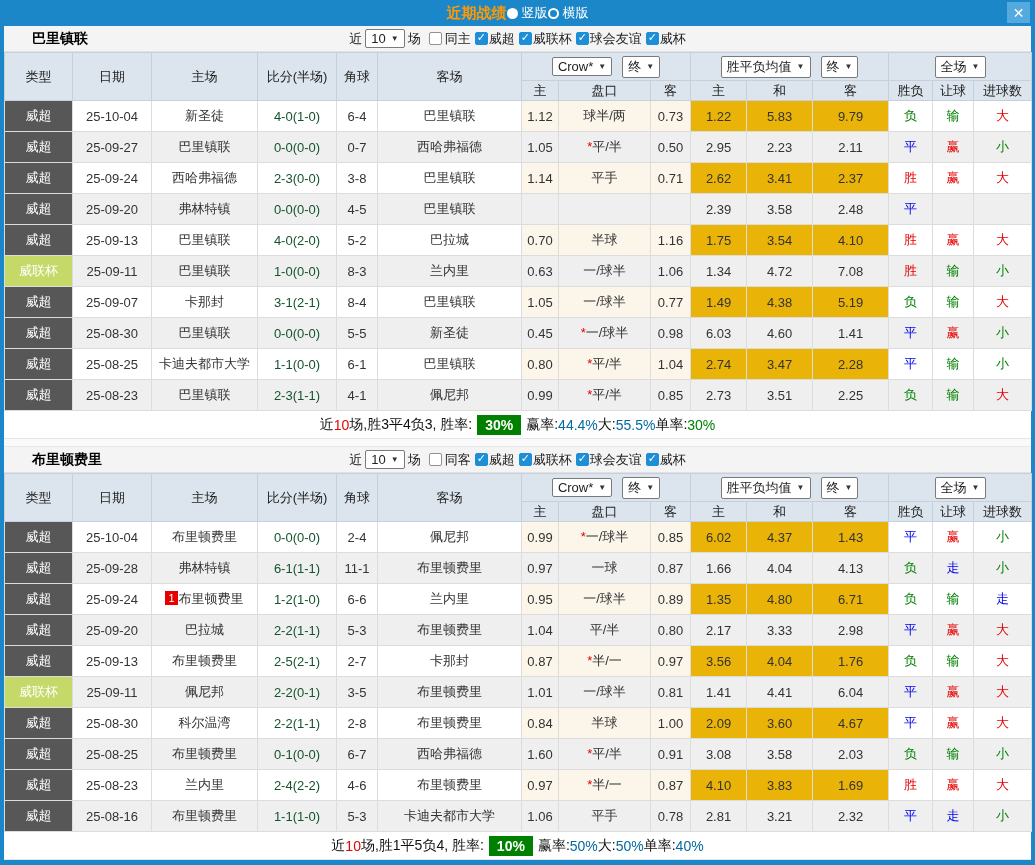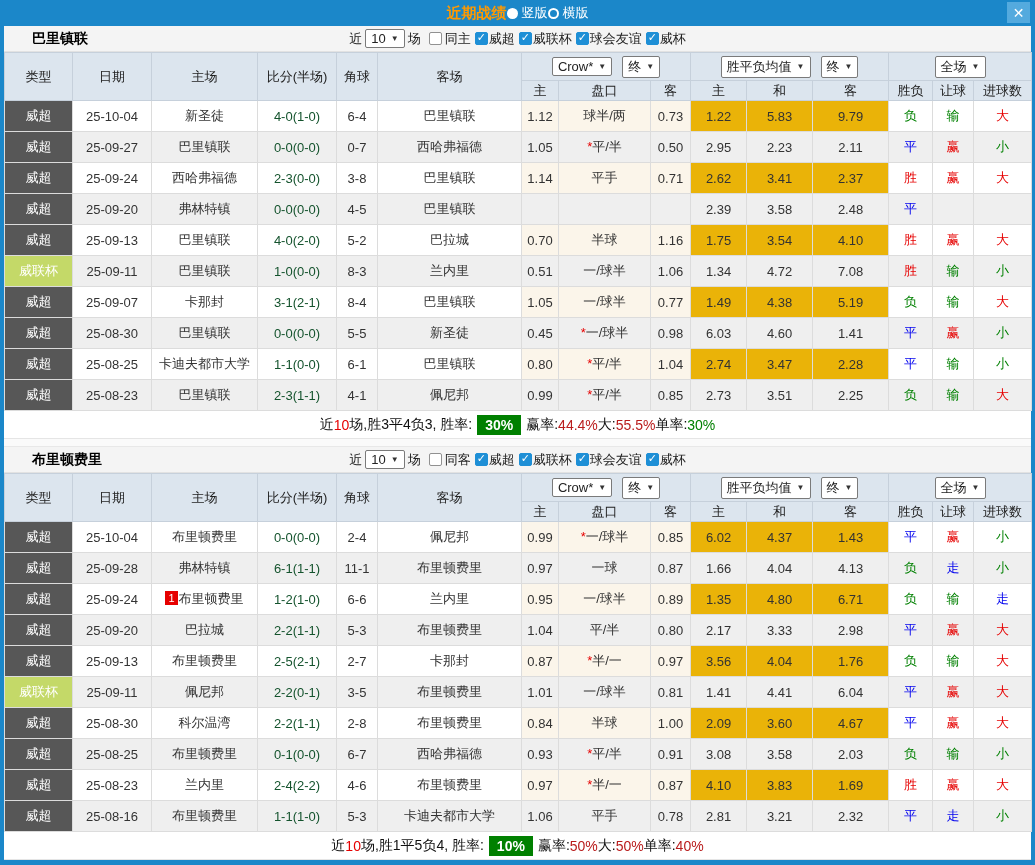--- a/index.html
+++ b/index.html
@@ -43,21 +43,21 @@
   .c-red{color:#e60000;}
   .c-blue{color:#0000ee;}
   .c-green{color:#008000;}
   .redcard{display:inline-block;background:#e60000;color:#fff;font-size:11px;line-height:14px;padding:0 3px;margin-right:1px;vertical-align:1px;}
   .sel-th{}
   .sel-wrap{display:flex;align-items:center;justify-content:center;gap:4px;}
   
   .summary{height:28px;display:flex;align-items:center;justify-content:center;font-size:14px;color:#111;background:#fff;border-bottom:1px solid #e5e5e5;box-sizing:border-box;}
   .summary .lbl{}
   .rate-badge{background:#008000;color:#fff;font-weight:bold;padding:2px 8px;margin:0 5px;}
-  .val-blue{color:#b91c1c;}
+  .val-blue{color:#0369a1;}
   .val-green{color:#008000;}
   .section-gap{height:8px;background:#fafafa;border-bottom:1px solid #e8e8e8;box-sizing:border-box;}
 </style>
 </head>
 <body>
 
 <div class="panel">
 
   <div class="titlebar">
     <div class="title-group">
@@ -255,21 +255,21 @@
             <td><span class="c-red">赢</span></td>
             <td><span class="c-red">大</span></td>
           </tr>
           <tr>
             <td class="col-type cup">威联杯</td>
             <td>25-09-11</td>
             <td class="team-focus">巴里镇联</td>
             <td><span class="score">1-0</span><span class="half">(0-0)</span></td>
             <td>8-3</td>
             <td>兰内里</td>
-            <td class="col-line">0.51</td>
+            <td class="col-line">0.63</td>
             <td class="col-line">一/球半</td>
             <td class="col-line">1.06</td>
             <td class="col-mean">1.34</td>
             <td class="col-mean">4.72</td>
             <td class="col-mean">7.08</td>
             <td><span class="c-red">胜</span></td>
             <td><span class="c-green">输</span></td>
             <td><span class="c-green">小</span></td>
           </tr>
           <tr>
@@ -571,21 +571,21 @@
             <td><span class="c-red">赢</span></td>
             <td><span class="c-red">大</span></td>
           </tr>
           <tr>
             <td class="col-type league">威超</td>
             <td>25-08-25</td>
             <td class="team-focus">布里顿费里</td>
             <td><span class="score">0-1</span><span class="half">(0-0)</span></td>
             <td>6-7</td>
             <td>西哈弗福德</td>
-            <td class="col-line">0.93</td>
+            <td class="col-line">1.60</td>
             <td class="col-line"><span class="star">*</span>平/半</td>
             <td class="col-line">0.91</td>
             <td class="col-mean">3.08</td>
             <td class="col-mean">3.58</td>
             <td class="col-mean">2.03</td>
             <td><span class="c-green">负</span></td>
             <td><span class="c-green">输</span></td>
             <td><span class="c-green">小</span></td>
           </tr>
           <tr>

